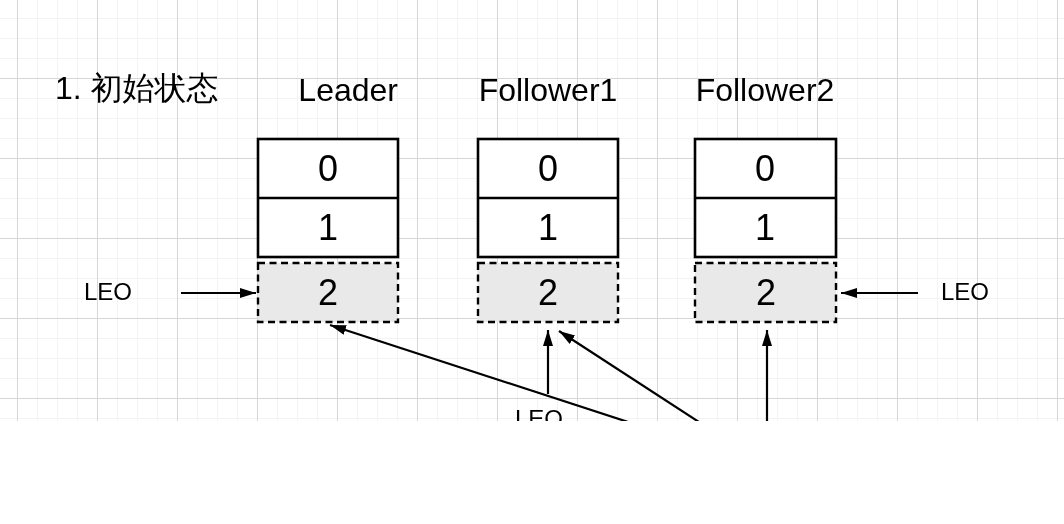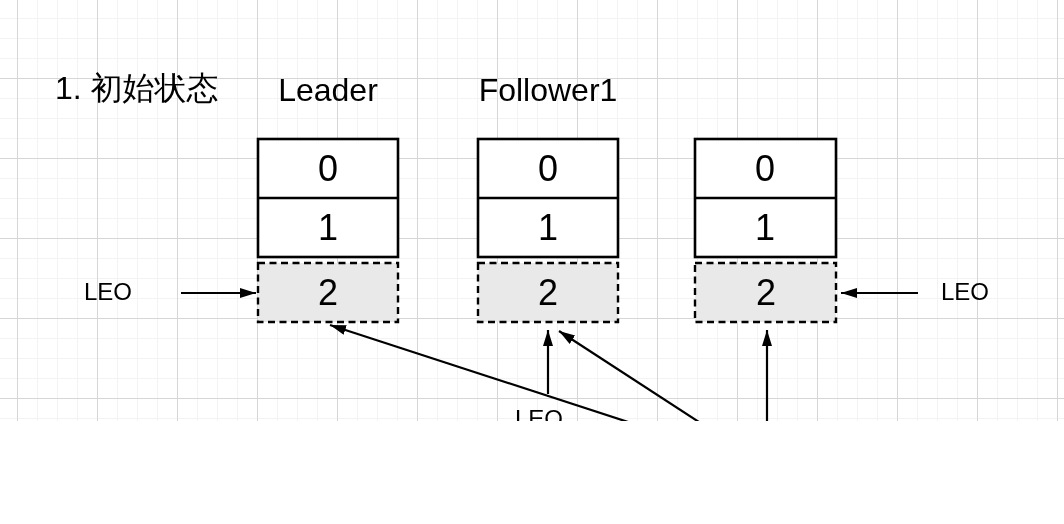--- a/index.html
+++ b/index.html
@@ -110,22 +110,23 @@
     <line class="arrow" x1="918" y1="293" x2="841" y2="293"></line>
     <line class="arrow" x1="548" y1="394" x2="548" y2="330"></line>
 
     <line class="arrow" x1="708" y1="448" x2="330" y2="325"></line>
     <line class="arrow" x1="722" y1="437" x2="559" y2="331"></line>
     <line class="arrow" x1="767" y1="436" x2="767" y2="330"></line>
   </svg>
 
   <div class="txt title" style="left:55px; top:71px;">1. 初始状态</div>
 
-  <div class="colheader" style="left:258px;">Leader</div>
+  <div class="colheader" style="left:258px;text-align:right;">Leader</div>
   <div class="colheader" style="left:478px;">Follower1</div>
+  <div class="colheader" style="left:695px;">Follower2</div>
 
   <div class="cellval" style="left:258px; top:139px;">0</div>
   <div class="cellval" style="left:258px; top:198px;">1</div>
   <div class="cellval" style="left:258px; top:263px;">2</div>
 
   <div class="cellval" style="left:478px; top:139px;">0</div>
   <div class="cellval" style="left:478px; top:198px;">1</div>
   <div class="cellval" style="left:478px; top:263px;">2</div>
 
   <div class="cellval" style="left:695px; top:139px;">0</div>

